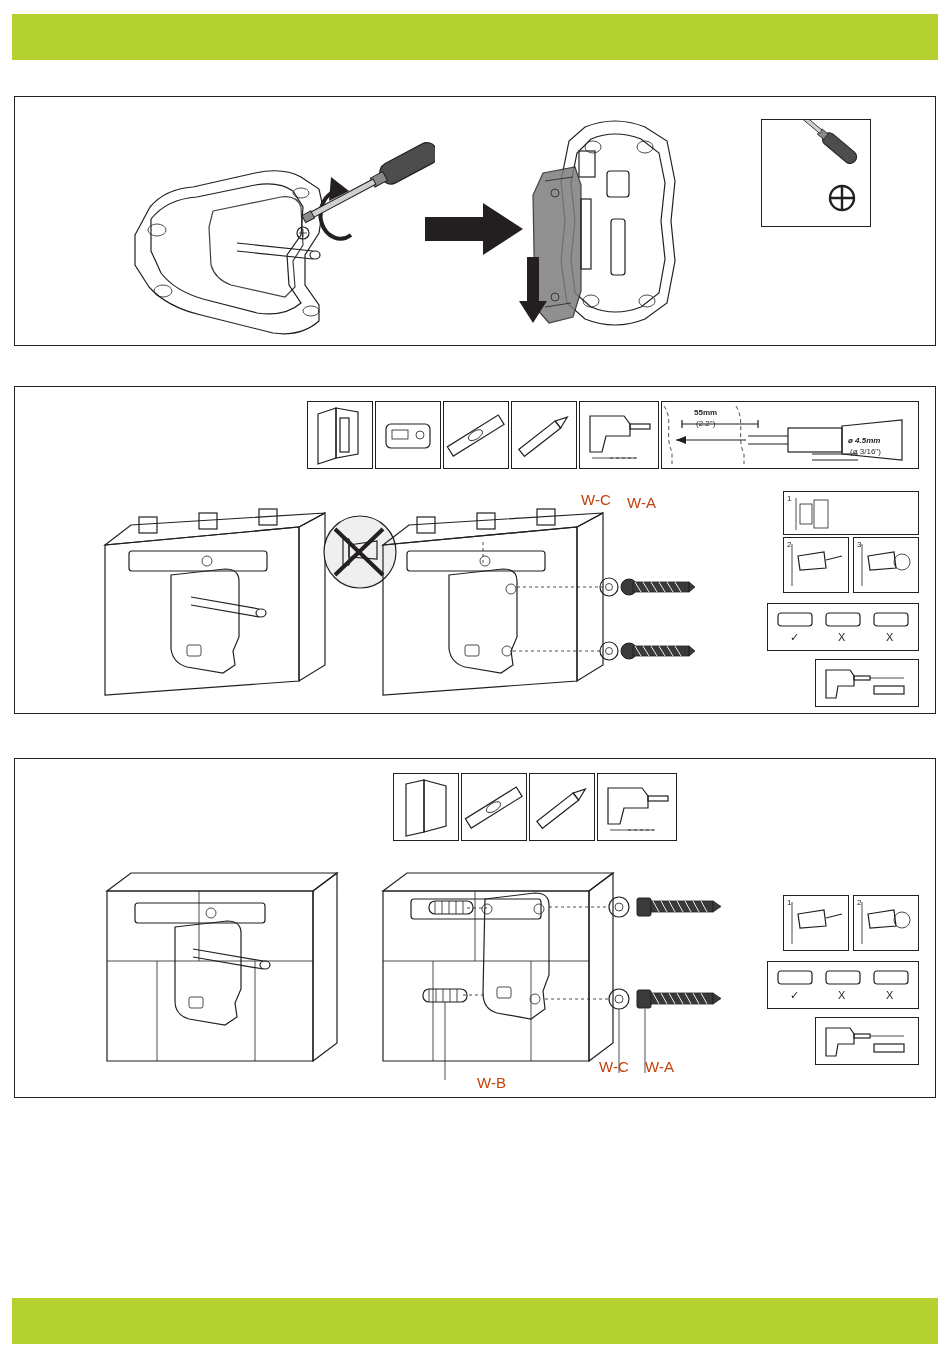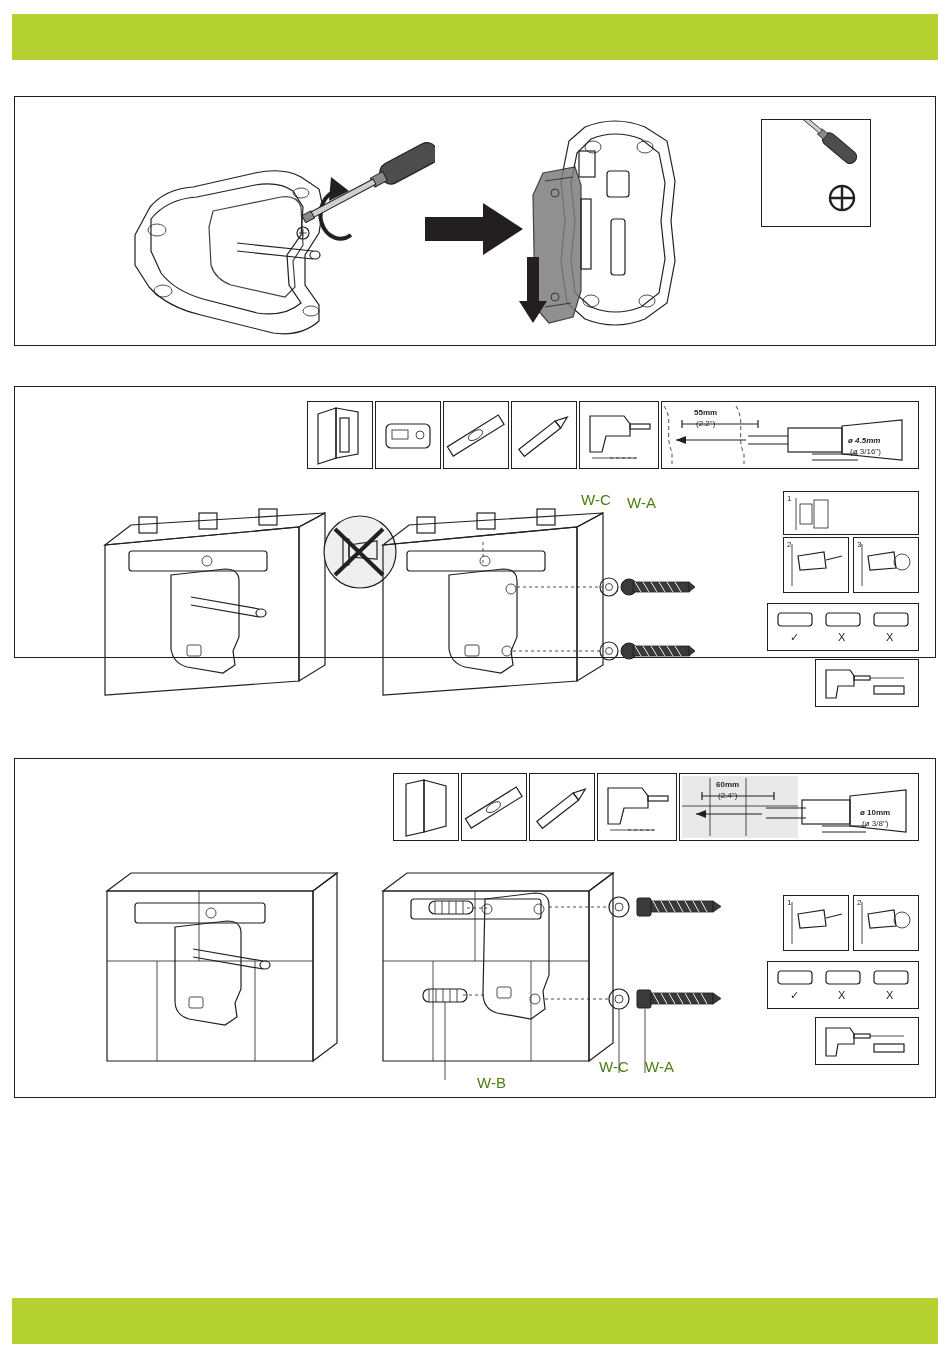--- a/index.html
+++ b/index.html
@@ -16,30 +16,30 @@
   }
   #band-top{top:14px;}
   #band-bottom{top:1298px;}
 
   .panel{
     position:absolute;left:14px;width:922px;
     border:1.5px solid #231f20;background:#fff;
     box-sizing:border-box;
   }
   #panel-1{top:96px;height:250px;}
-  #panel-2{top:386px;height:272px;}
+  #panel-2{top:386px;height:328px;}
   #panel-3{top:758px;height:340px;}
 
   .minibox{
     position:absolute;border:1.2px solid #231f20;background:#fff;
     box-sizing:border-box;
   }
   .label{
     position:absolute;
-    font-size:15px;color:#4d7c0f;
+    font-size:15px;color:#c2410c;
     font-family:"Liberation Sans", sans-serif;
     white-space:nowrap;
   }
   .tiny{
     position:absolute;font-size:8px;color:#231f20;white-space:nowrap;
   }
   .tiny-b{font-weight:bold;}
   svg{display:block;}
   .fillgray{fill:#b0b0b0;}
   .fillgray2{fill:#c9c9c9;}
@@ -340,37 +340,20 @@
   </div>
   <div class="minibox" style="left:582px;top:14px;width:80px;height:68px;">
     <svg width="78" height="66">
       <path class="stroke" d="M10 14 L44 14 L50 22 L50 34 L26 34 L22 50 L10 50 Z" fill="#d3d3d3"></path>
       <rect class="stroke" x="50" y="22" width="20" height="5" fill="#9a9a9a"></rect>
       <path class="strokethin" d="M12 56 h44"></path>
       <path class="dash" d="M30 56 h30"></path>
     </svg>
   </div>
 
-  <div class="minibox" style="left:664px;top:14px;width:240px;height:68px;">
-    <svg width="238" height="66">
-      <rect x="2" y="2" width="116" height="62" fill="#e9e9e9"></rect>
-      <path class="strokethin" d="M30 4 v58 M66 4 v58 M2 32 h116" stroke="#bdbdbd"></path>
-      <path class="stroke" d="M22 22 h72 M22 18 v8 M94 18 v8"></path>
-      <path class="stroke" d="M16 40 h66"></path>
-      <path d="M16 40 l10 -4 l0 8 Z" fill="#231f20"></path>
-      <path class="stroke" d="M86 34 h40 M86 44 h40"></path>
-      <rect class="stroke" x="122" y="26" width="48" height="24" fill="#d8d8d8"></rect>
-      <path class="stroke" d="M170 22 L226 16 L226 58 L170 52 Z" fill="#cfcfcf"></path>
-      <path class="stroke" d="M142 52 h44 M142 58 h44"></path>
-    </svg>
-    <span class="tiny tiny-b" style="left:36px;top:6px;">60mm</span>
-    <span class="tiny" style="left:38px;top:17px;">(2.4")</span>
-    <span class="tiny tiny-b" style="left:180px;top:34px;">ø 10mm</span>
-    <span class="tiny" style="left:182px;top:45px;">(ø 3/8")</span>
-  </div>
 
   <svg width="260" height="215" style="position:absolute;left:72px;top:106px;">
     <path class="stroke" d="M20 26 L20 196 L226 196 L226 26 Z" fill="#d4d4d4"></path>
     <path class="stroke" d="M20 26 L44 8 L250 8 L226 26 Z" fill="#e6e6e6"></path>
     <path class="stroke" d="M226 26 L250 8 L250 178 L226 196 Z" fill="#c2c2c2"></path>
     <path class="strokethin" d="M20 96 H226 M112 26 V96 M70 96 V196 M168 96 V196" stroke="#bdbdbd"></path>
     <rect class="stroke" x="48" y="38" width="130" height="20" rx="3" fill="#d6d6d6"></rect>
     <circle class="strokethin" cx="124" cy="48" r="5" fill="#fff"></circle>
     <path class="stroke" d="M88 62 L140 56 Q154 56 154 68 L154 124 L148 138 L150 152
         L138 160 L102 154 Q88 150 88 136 Z" fill="#f4f4f4"></path>

